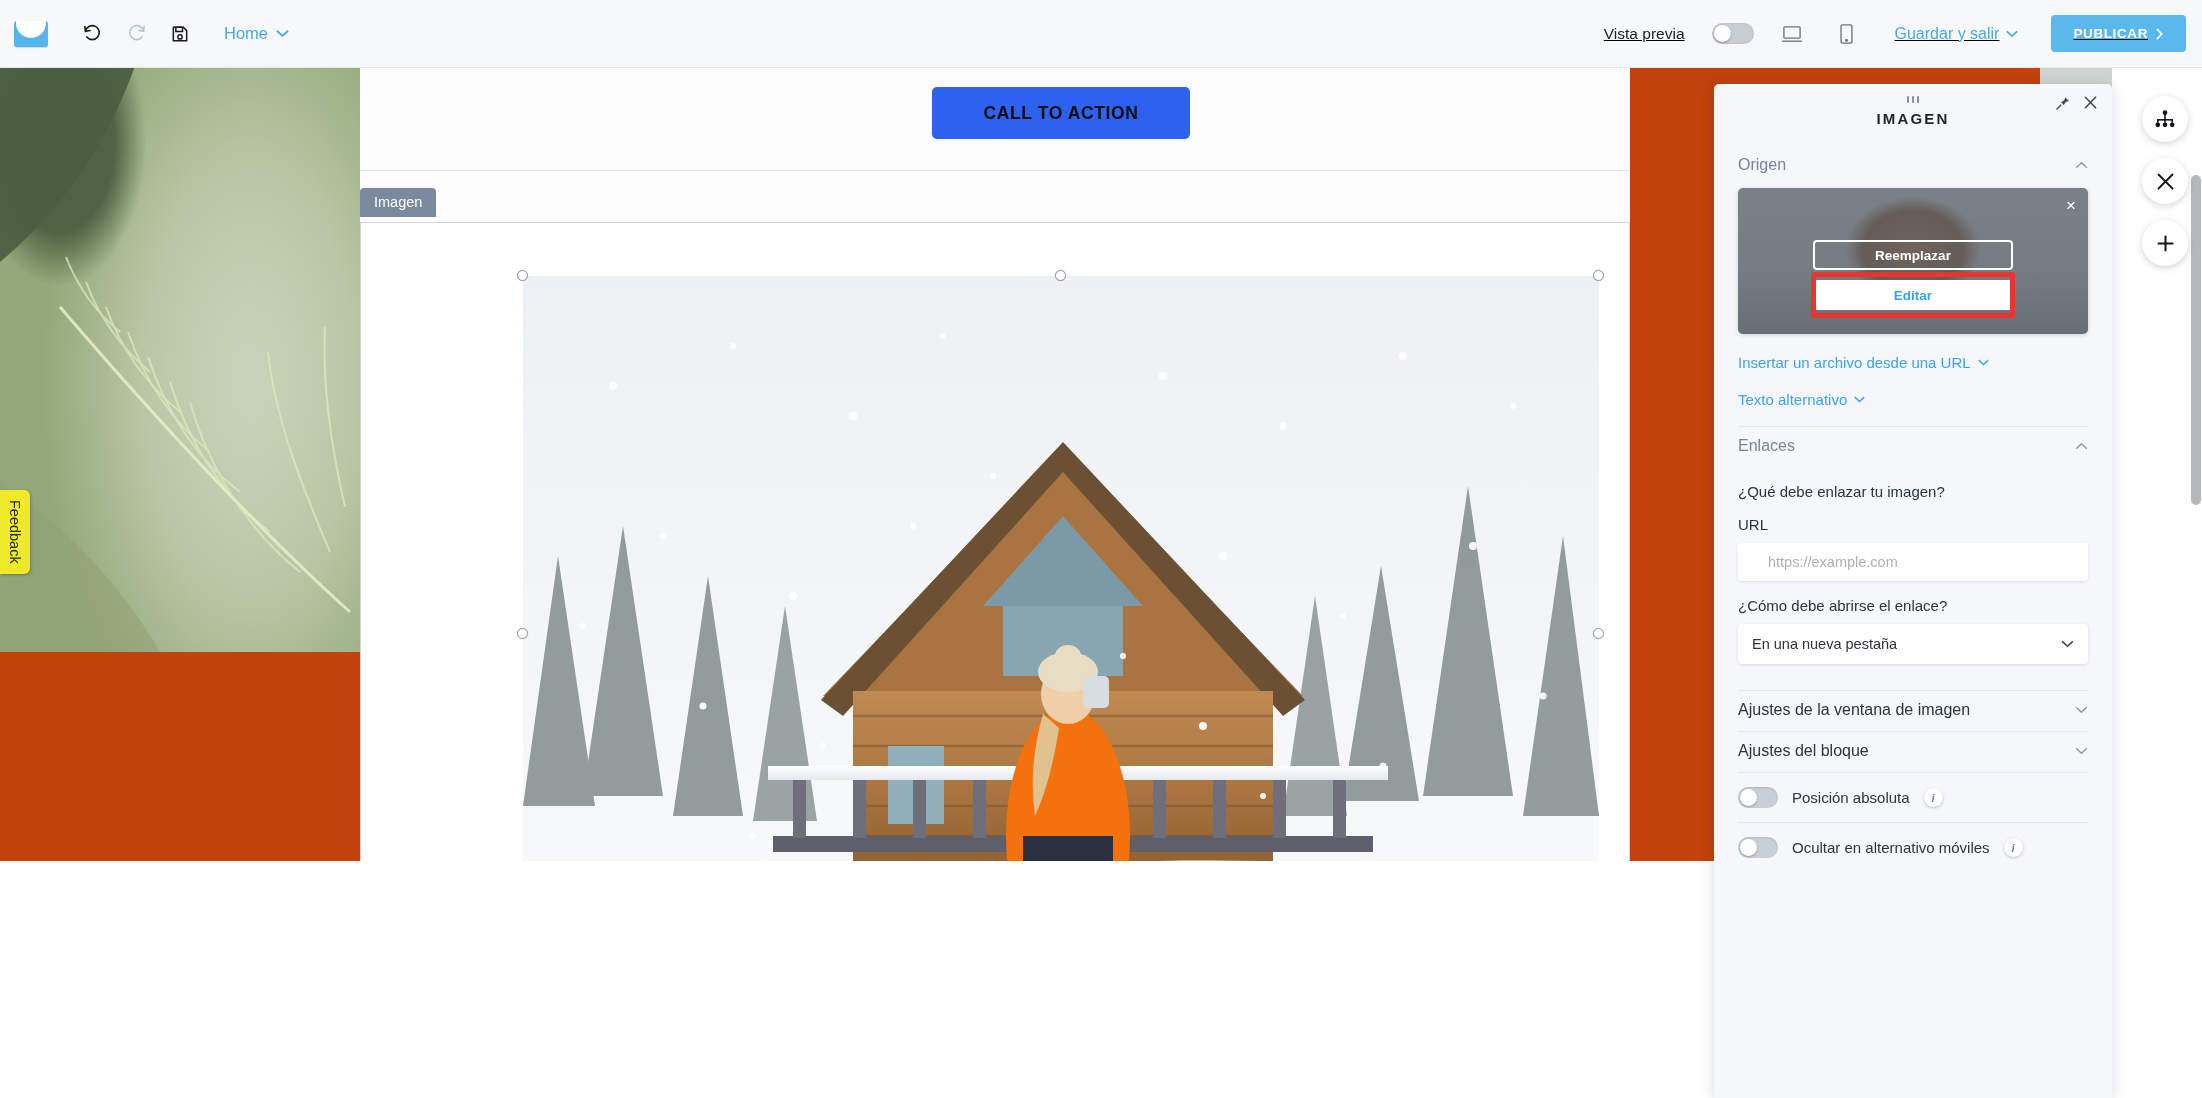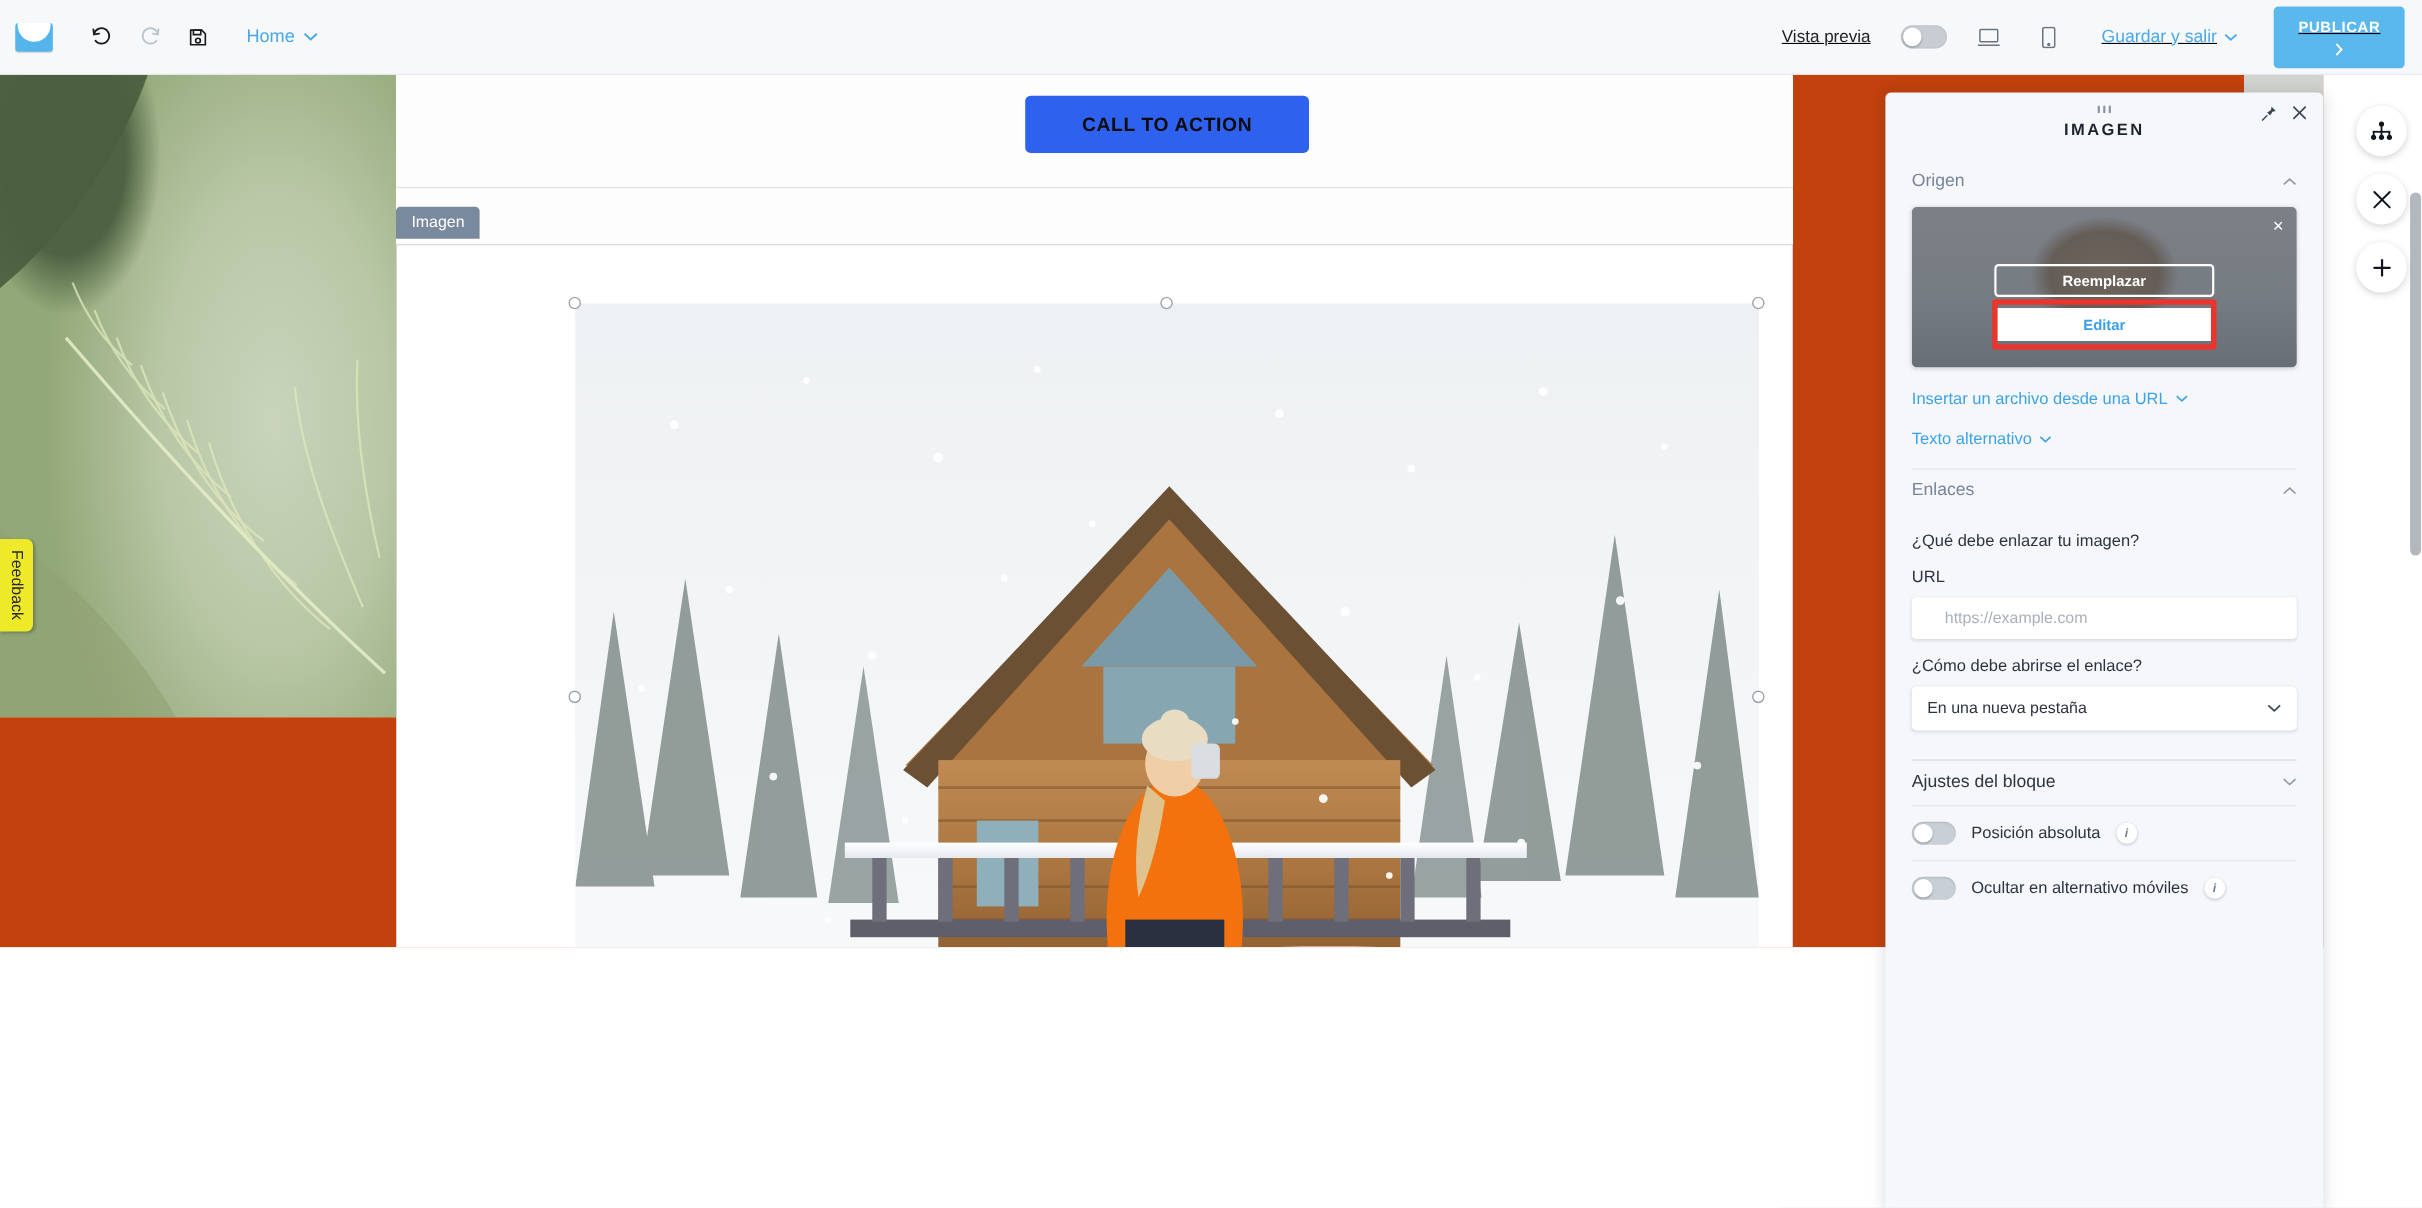--- a/index.html
+++ b/index.html
@@ -63,21 +63,21 @@
     width: 17px; height: 17px; border-radius: 50%;
     background: #fff; box-shadow: 0 1px 2px rgba(0,0,0,.3);
   }
   .dev-icon { width: 34px; height: 34px; display:flex; align-items:center; justify-content:center; cursor:pointer; margin-left: 8px;}
   .save-exit { color: #4aa8e8; font-size: 16px; margin-left: 18px; display:flex; align-items:center; gap:7px; cursor:pointer;}
   .publish {
     margin-left: 20px;
     background: #5ab8ec; color: #fff;
     font-size: 13.5px; font-weight: bold; letter-spacing: .6px;
     padding: 11px 22px; border-radius: 4px; border: none;
-    display: flex; align-items: center; gap: 7px; cursor: pointer; flex-direction: column;
+    display: flex; align-items: center; gap: 7px; cursor: pointer;
   }
 
   
   .canvas {
     position: absolute; top: 52px; left: 0;
     width: 2112px; height: 809px;
     overflow: hidden;
     background: #c2410c;
   }
   
@@ -637,20 +637,26 @@
   <div class="field-label">¿Cómo debe abrirse el enlace?</div>
   <div class="select-box">
     <span>En una nueva pestaña</span>
     <svg width="13" height="8" viewBox="0 0 14 9" fill="none" stroke="#3a4556" stroke-width="1.8">
         <path d="M1 1.5 L7 7 L13 1.5"></path>
       </svg>
   </div>
 
   <div class="divider" style="margin-top:26px"></div>
 
+  <div class="section-head">
+    <span class="sec-title-dark">Ajustes de la ventana de imagen</span>
+    <svg class="chev" width="13" height="8" viewBox="0 0 14 9" fill="none" stroke="#8d97a8" stroke-width="1.6">
+        <path d="M1 1.5 L7 7 L13 1.5"></path>
+      </svg>
+  </div>
 
   <div class="divider" style="margin-top:0"></div>
 
   <div class="section-head">
     <span class="sec-title-dark">Ajustes del bloque</span>
     <svg class="chev" width="13" height="8" viewBox="0 0 14 9" fill="none" stroke="#8d97a8" stroke-width="1.6">
         <path d="M1 1.5 L7 7 L13 1.5"></path>
       </svg>
   </div>
 

